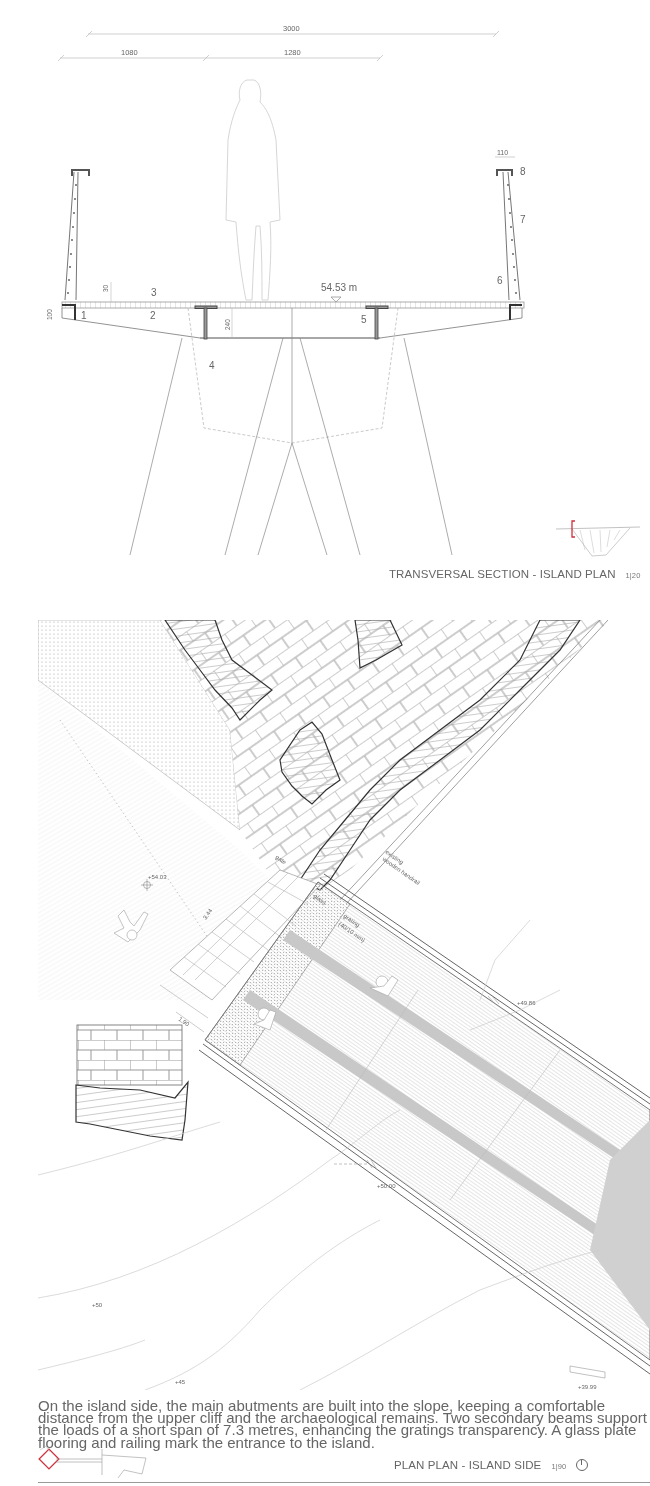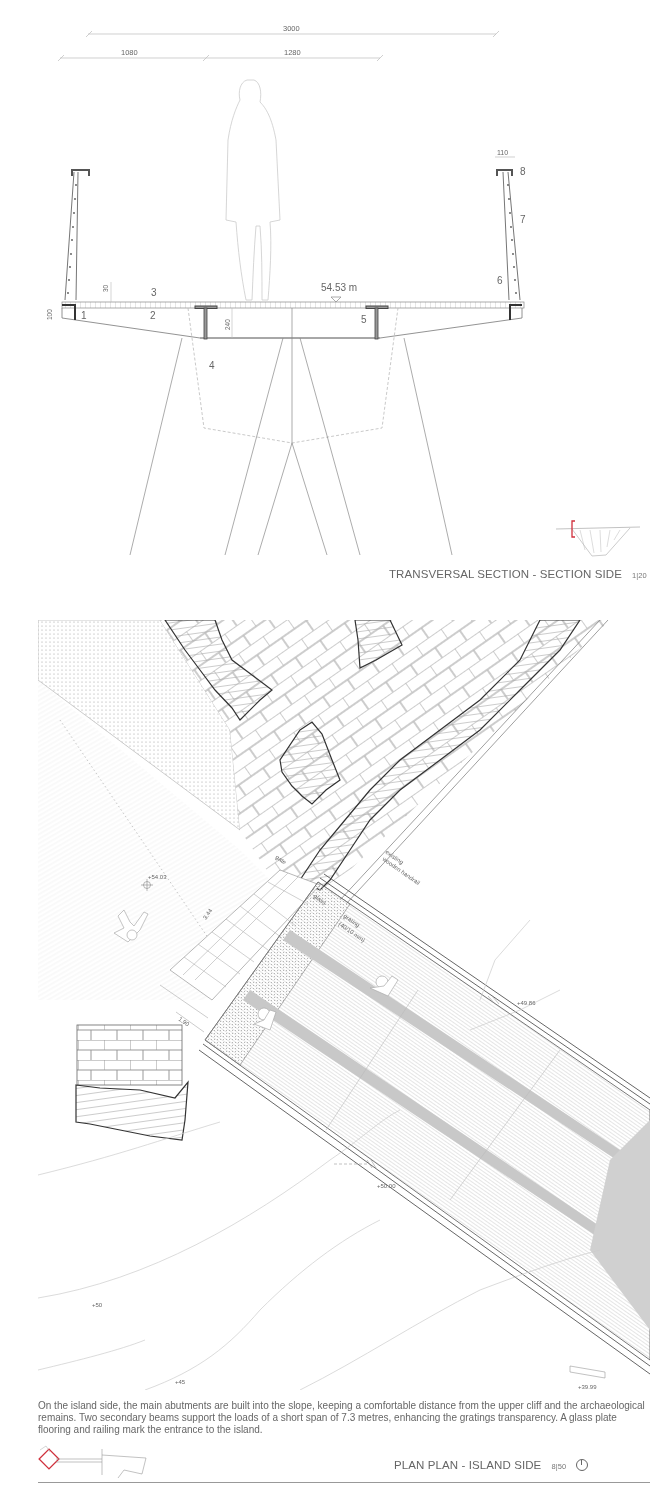--- a/index.html
+++ b/index.html
@@ -1,21 +1,21 @@
 <!DOCTYPE html>
 <html><head>
 <meta charset="utf-8">
 <style>
   html,body{margin:0;padding:0;background:#ffffff;}
   body{width:650px;height:1486px;position:relative;overflow:hidden;font-family:"Liberation Sans",sans-serif;color:#555;}
   svg{position:absolute;left:0;top:0;}
   .t{font-family:"Liberation Sans",sans-serif;fill:#666;}
   .title{position:absolute;font-family:"Liberation Sans",sans-serif;color:#666;font-size:11.5px;letter-spacing:0.1px;white-space:nowrap;}
   .scale{font-size:7.5px;margin-left:10px;color:#777;}
-  .desc{position:absolute;left:38px;top:1400px;width:612px;font-size:10px;line-height:12.2px;color:#666;}
+  .desc{position:absolute;left:38px;top:1400px;width:612px;font-size:15px;line-height:12.2px;color:#666;}
   .rule{position:absolute;left:38px;top:1482px;width:612px;height:1px;background:#999;}
 </style>
 </head>
 <body>
 
 <svg width="650" height="600" viewBox="0 0 650 600">
   <defs>
     <pattern id="grate" width="5" height="6" patternUnits="userSpaceOnUse">
       <line x1="0" y1="0" x2="0" y2="6" stroke="#aaa" stroke-width="0.6"></line>
     </pattern>
@@ -144,21 +144,21 @@
 
   <g fill="none">
     <line x1="556" y1="529" x2="640" y2="527" stroke="#999" stroke-width="0.6"></line>
     <path d="M572 529 L592 556 L606 555 L630 528" stroke="#aaa" stroke-width="0.6"></path>
     <path d="M580 530 L585 550 M590 530 L594 553 M600 530 L601 552 M610 530 L607 547 M620 530 L614 540" stroke="#bbb" stroke-width="0.5"></path>
     <path d="M575 521 L572 521 L572 537 L575 537" stroke="#d0303c" stroke-width="1.3"></path>
   </g>
 </svg>
 
 <div class="title" style="left:389px;top:568px;">
-  <span>TRANSVERSAL SECTION - SECTION SIDE</span><span class="scale">1|20</span>
+  <span>TRANSVERSAL SECTION - ISLAND PLAN</span><span class="scale">1|20</span>
 </div>
 
 <svg width="650" height="1400" viewBox="0 0 650 1400">
   <defs>
     <clipPath id="planclip">
         <rect x="38" y="620" width="612" height="770"></rect>
       </clipPath>
     <pattern id="p_dots" width="4" height="4" patternUnits="userSpaceOnUse">
       <circle cx="2" cy="2" r="0.55" fill="#9a9a9a"></circle>
     </pattern>
@@ -304,19 +304,19 @@
   <g fill="none">
     <rect x="42" y="1452" width="14" height="14" transform="rotate(45 49 1459)" stroke="#d0303c" stroke-width="1.3"></rect>
     <line x1="56" y1="1459" x2="102" y2="1459" stroke="#999" stroke-width="0.6"></line>
     <line x1="56" y1="1462" x2="102" y2="1462" stroke="#999" stroke-width="0.6"></line>
     <path d="M102 1449 L102 1475 M102 1455 L146 1458 L142 1474 L124 1470 L118 1478" stroke="#999" stroke-width="0.6"></path>
     <path d="M40 1450 L46 1446 L50 1452" stroke="#aaa" stroke-width="0.5"></path>
   </g>
 </svg>
 
 <div class="title" style="left:394px;top:1457px;">
-  <span>PLAN PLAN - ISLAND SIDE</span><span class="scale">8|50</span>
+  <span>PLAN PLAN - ISLAND SIDE</span><span class="scale">1|90</span>
   <span style="display:inline-block;width:10px;height:10px;border:1px solid #666;border-radius:50%;position:relative;top:2px;margin-left:6px;">
     <span style="position:absolute;left:4.5px;top:0;width:1px;height:5px;background:#666;"></span>
   </span>
 </div>
 
 <div class="rule"></div>
 
 </body></html>

